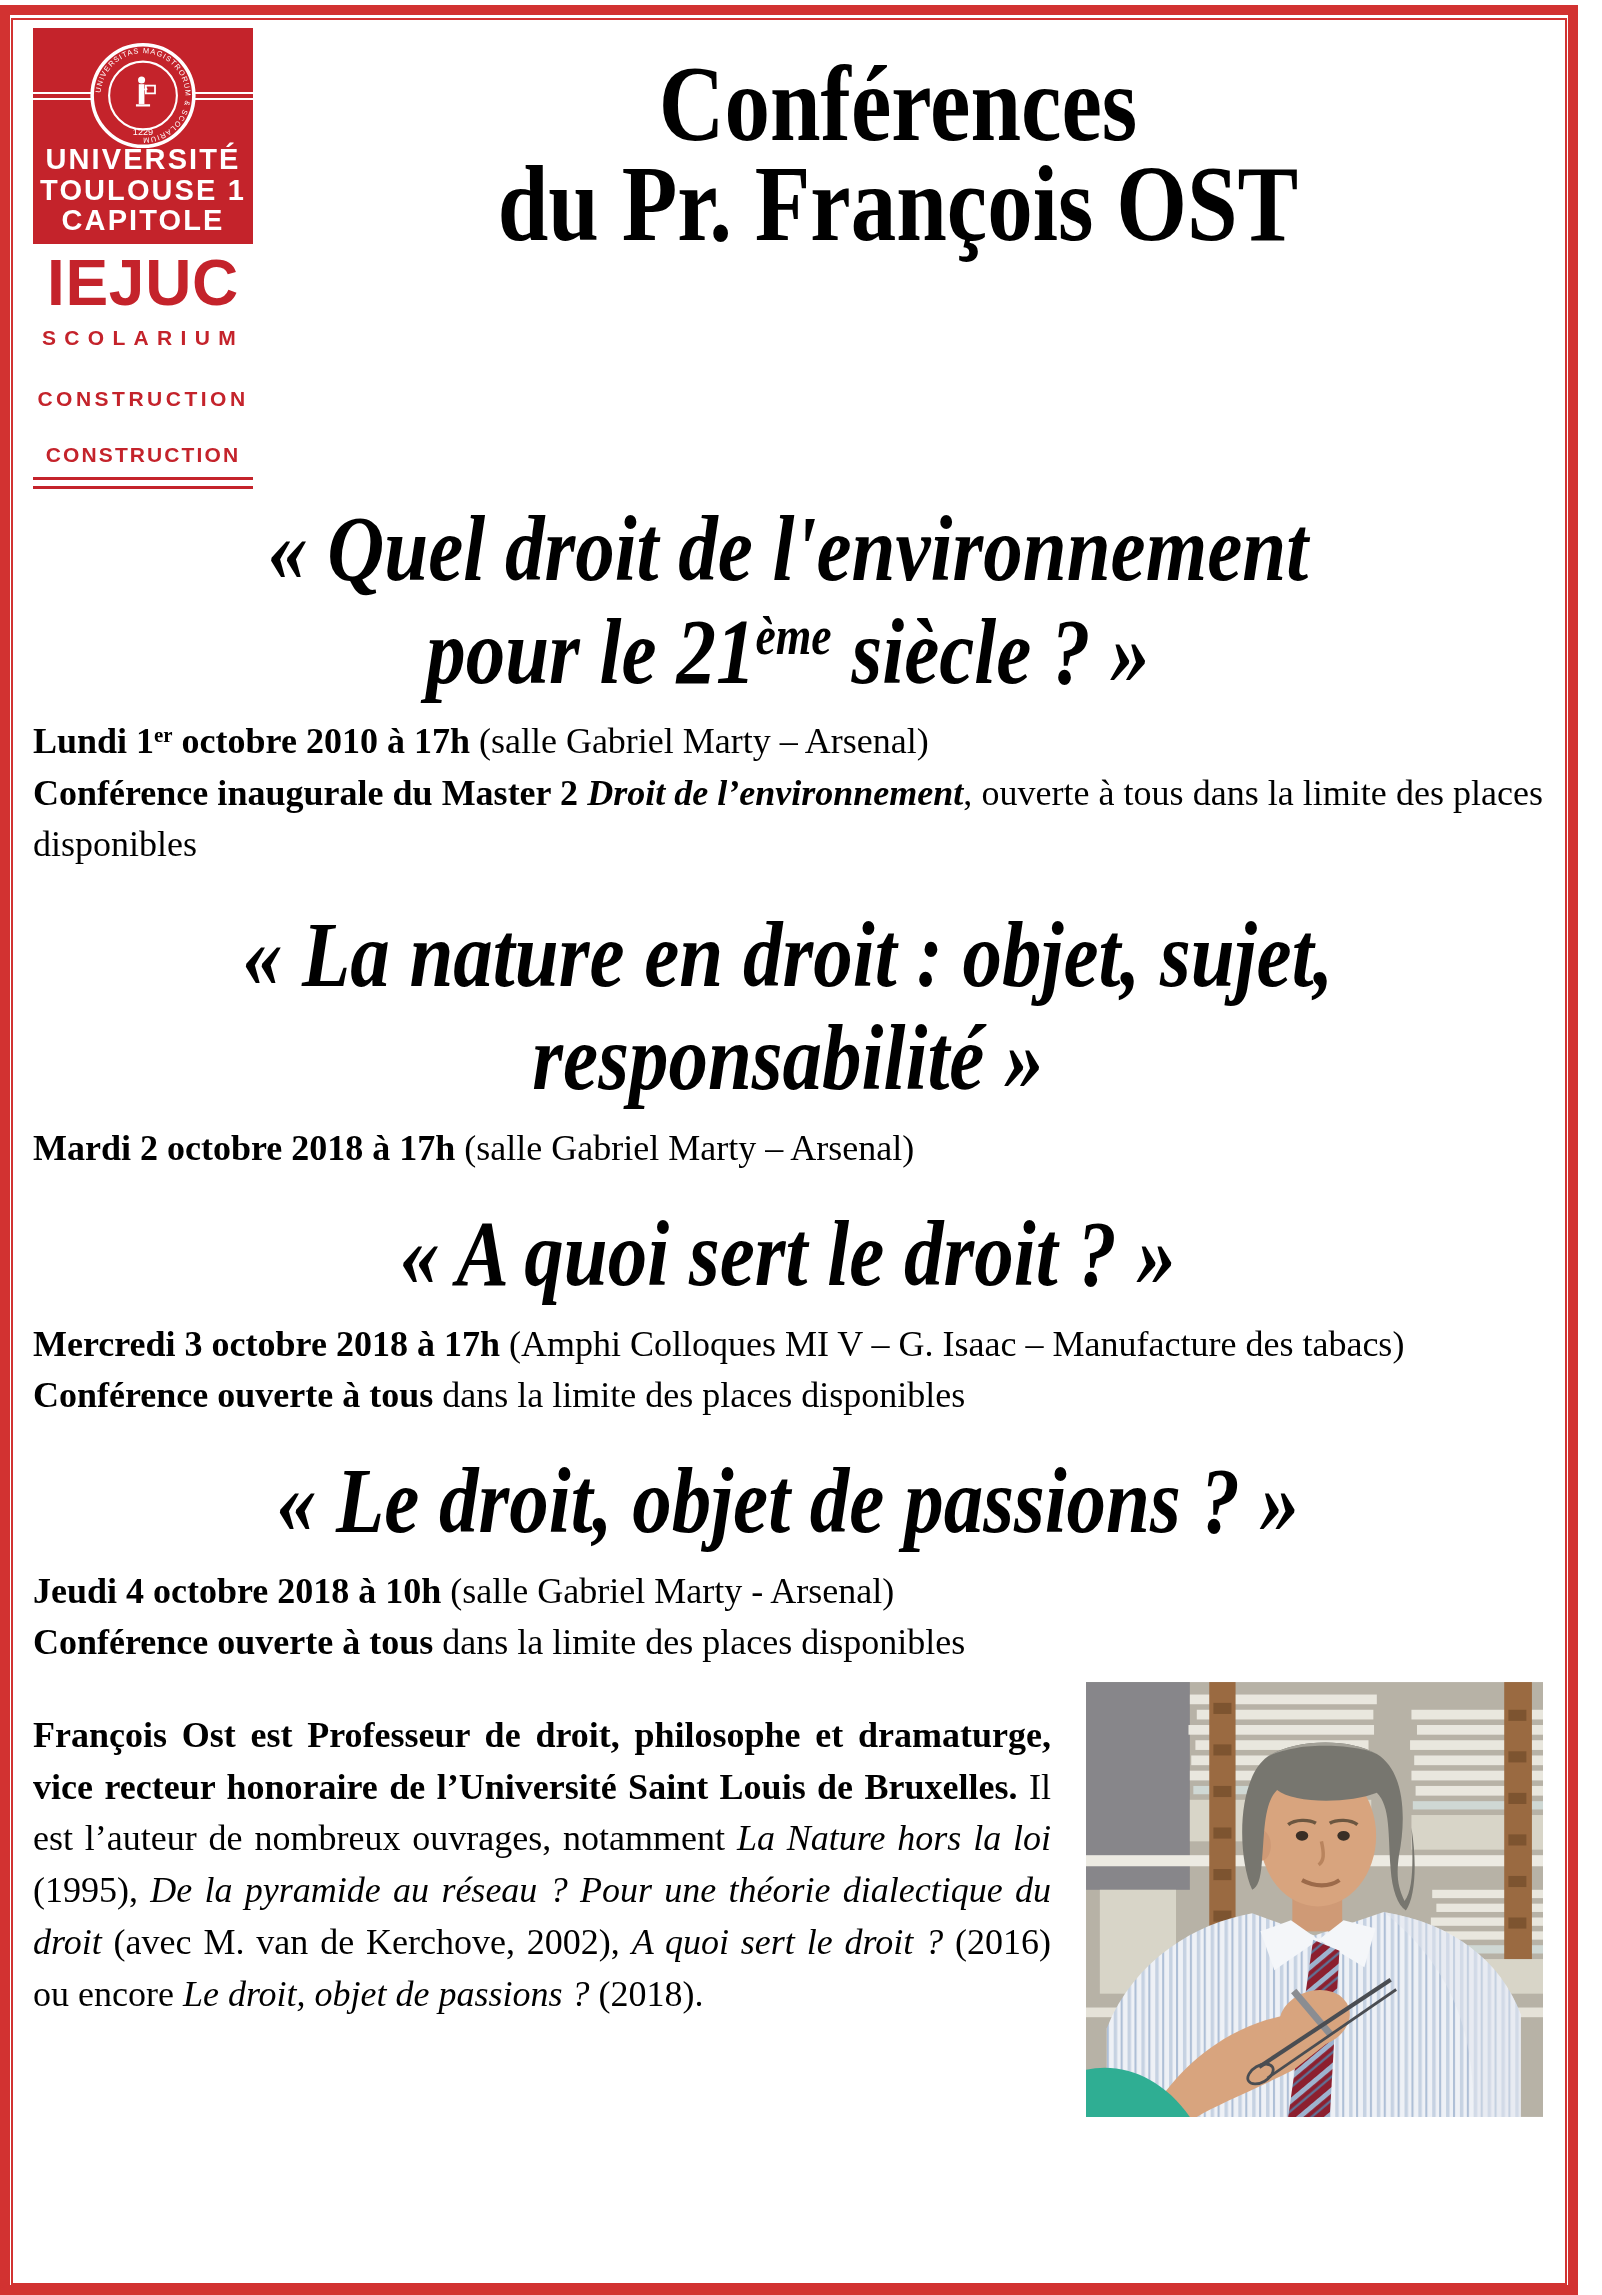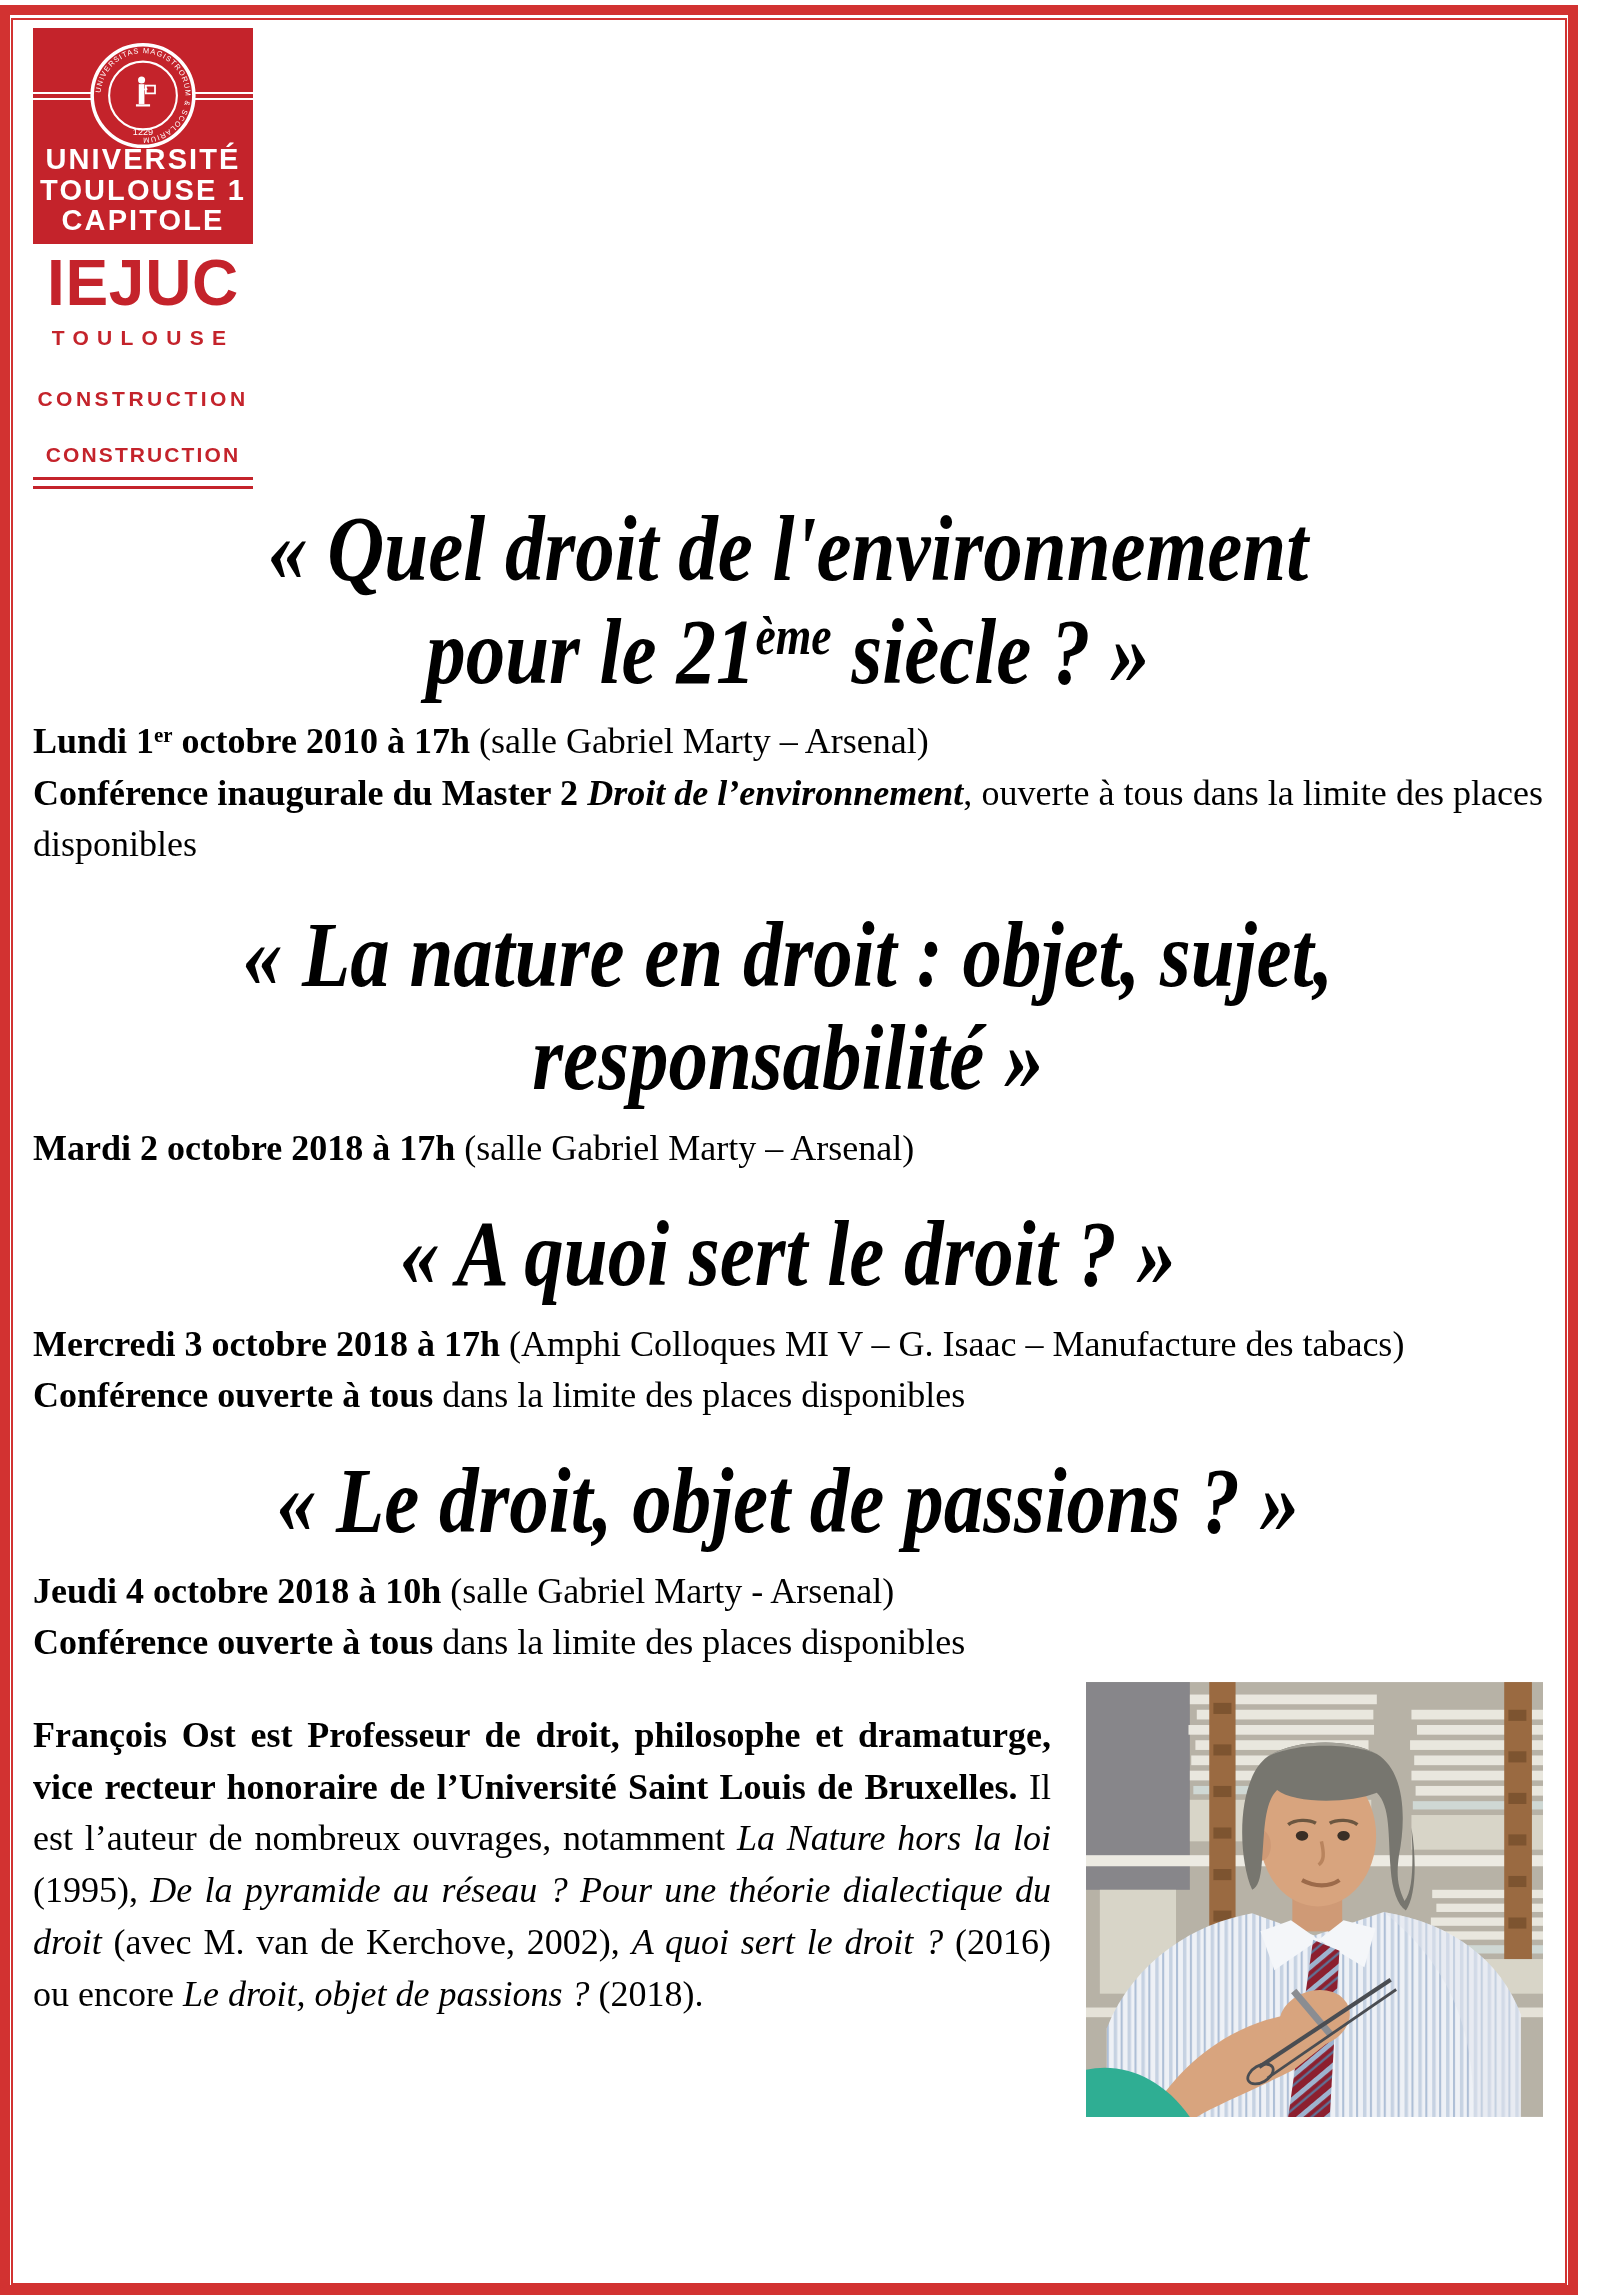--- a/index.html
+++ b/index.html
@@ -92,26 +92,30 @@
             </g>
             <text x="80" y="136" text-anchor="middle" font-size="13" fill="#ffffff" font-family="Liberation Sans, DejaVu Sans, sans-serif">1229</text>
           </svg>
           <div class="univ">
             <div>UNIVERSITÉ</div>
             <div>TOULOUSE 1</div>
             <div>CAPITOLE</div>
           </div>
         </div>
         <div class="iejuc">IEJUC</div>
-        <div class="logo-sub s1">TOULOUSE</div>
+        <div class="logo-sub s1">SCOLARIUM</div>
         <div class="logo-sub s2">CONSTRUCTION</div>
         <div class="logo-sub s3">CONSTRUCTION</div>
         <div class="logo-rule"></div>
       </div>
 
+      <div class="titles">
+        <div class="title-line tall">Conférences</div>
+        <div class="title-line tall">du Pr. François OST</div>
+      </div>
     </div>
 
     <section class="s1">
       <div class="conf-title two tall">
         <div>« Quel droit de l'environnement</div>
         <div><span>pour le 21</span><span class="sup">ème</span><span> siècle ? »</span></div>
       </div>
       <div class="when"><b><span>Lundi 1</span><span class="sup">er</span><span> octobre 2010 à 17h</span></b><span> (salle Gabriel Marty – Arsenal)</span></div>
       <div class="desc"><b>Conférence inaugurale du Master 2 </b><b><i>Droit de l’environnement</i></b><span>, ouverte à tous dans la limite des places disponibles</span></div>
     </section>

